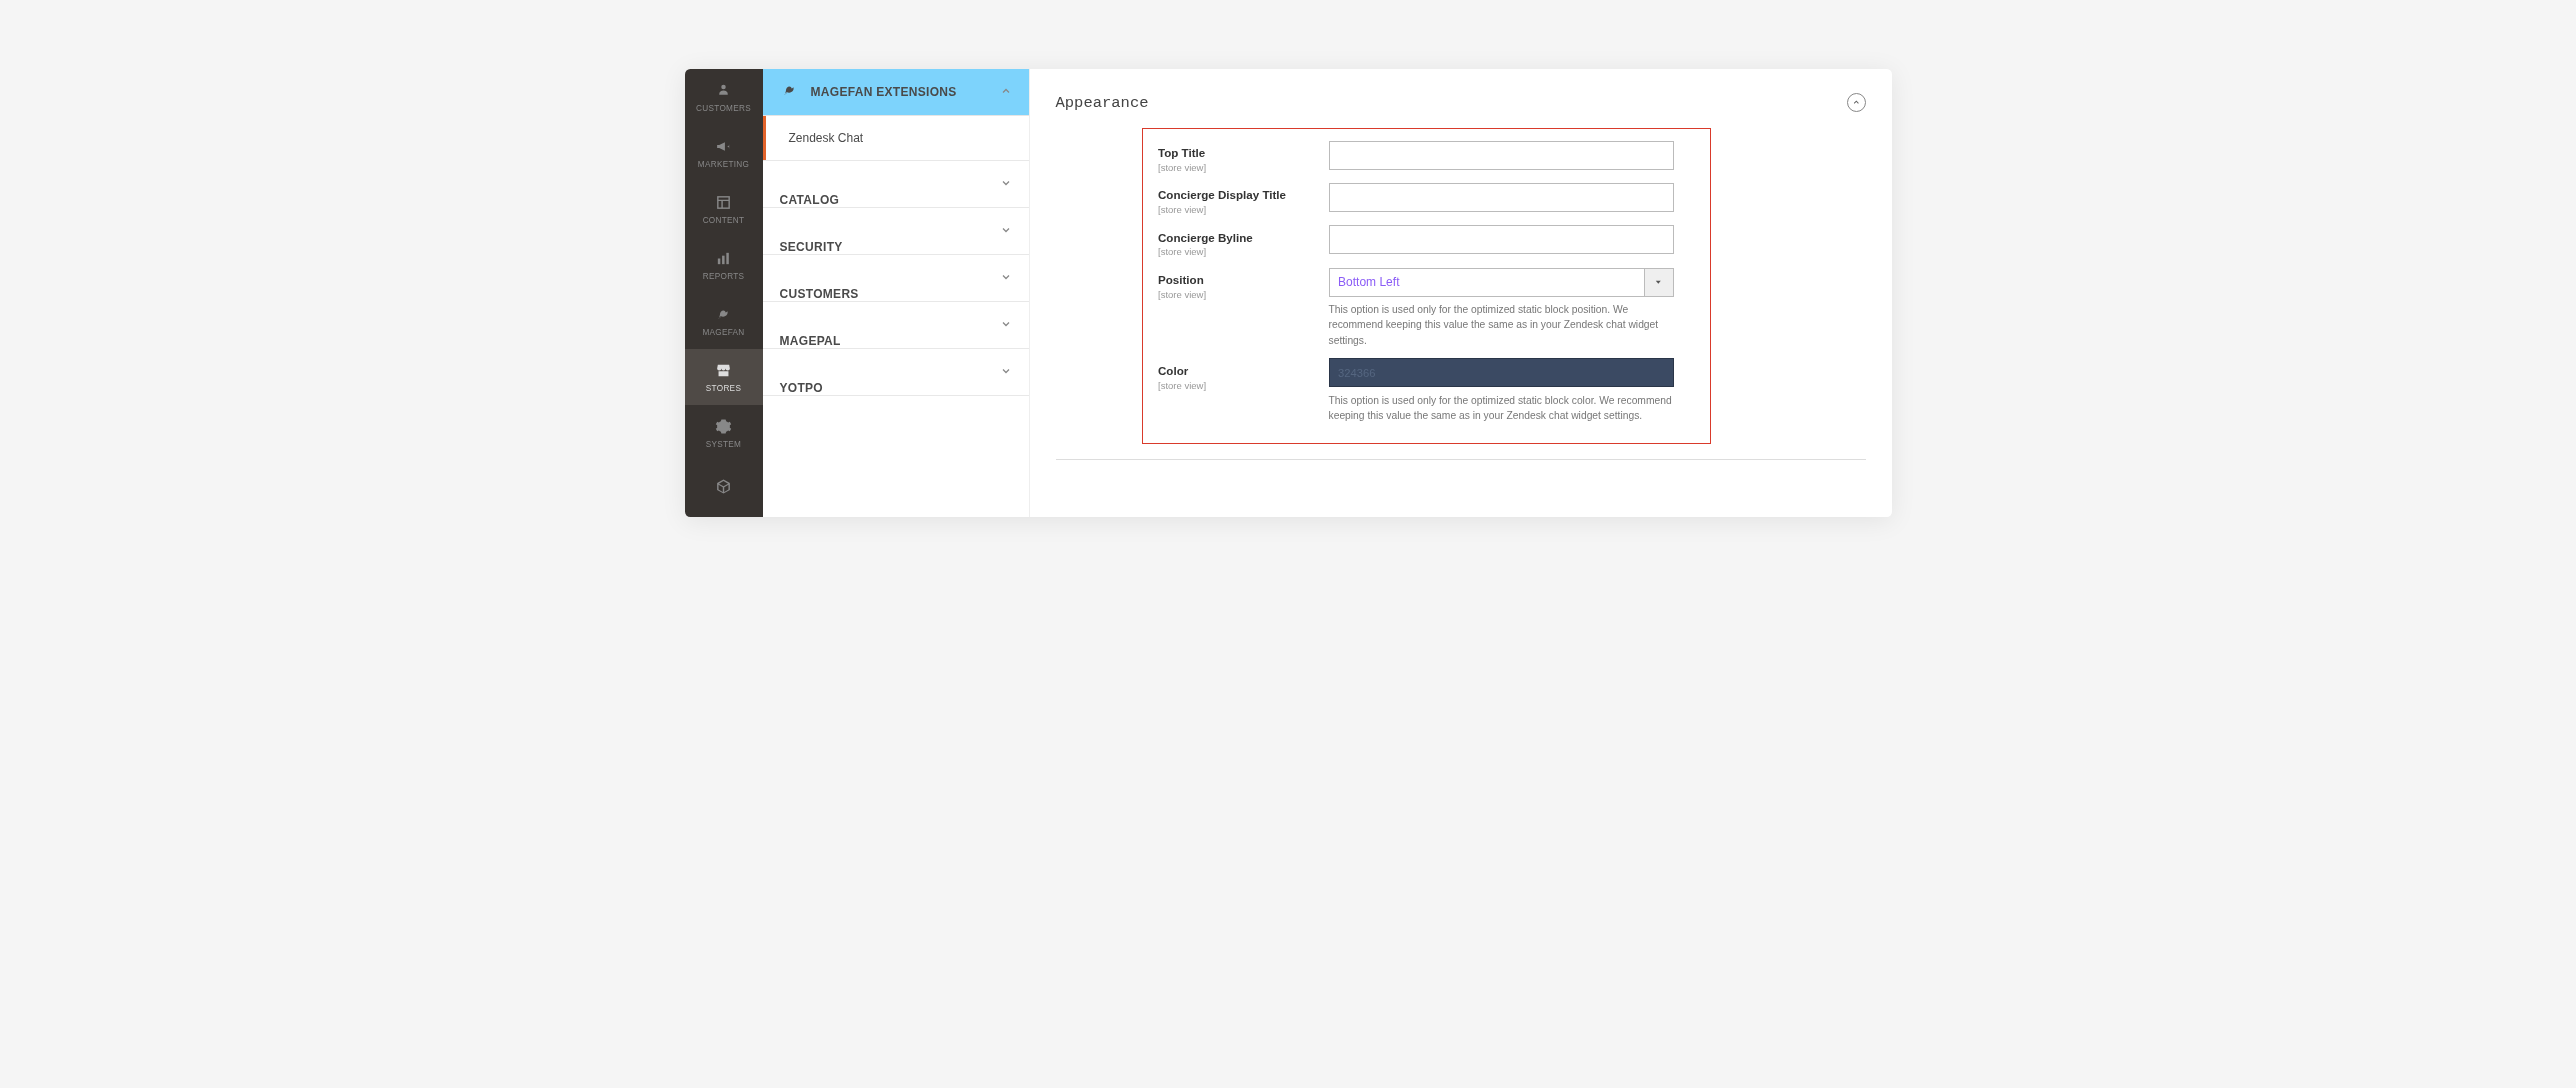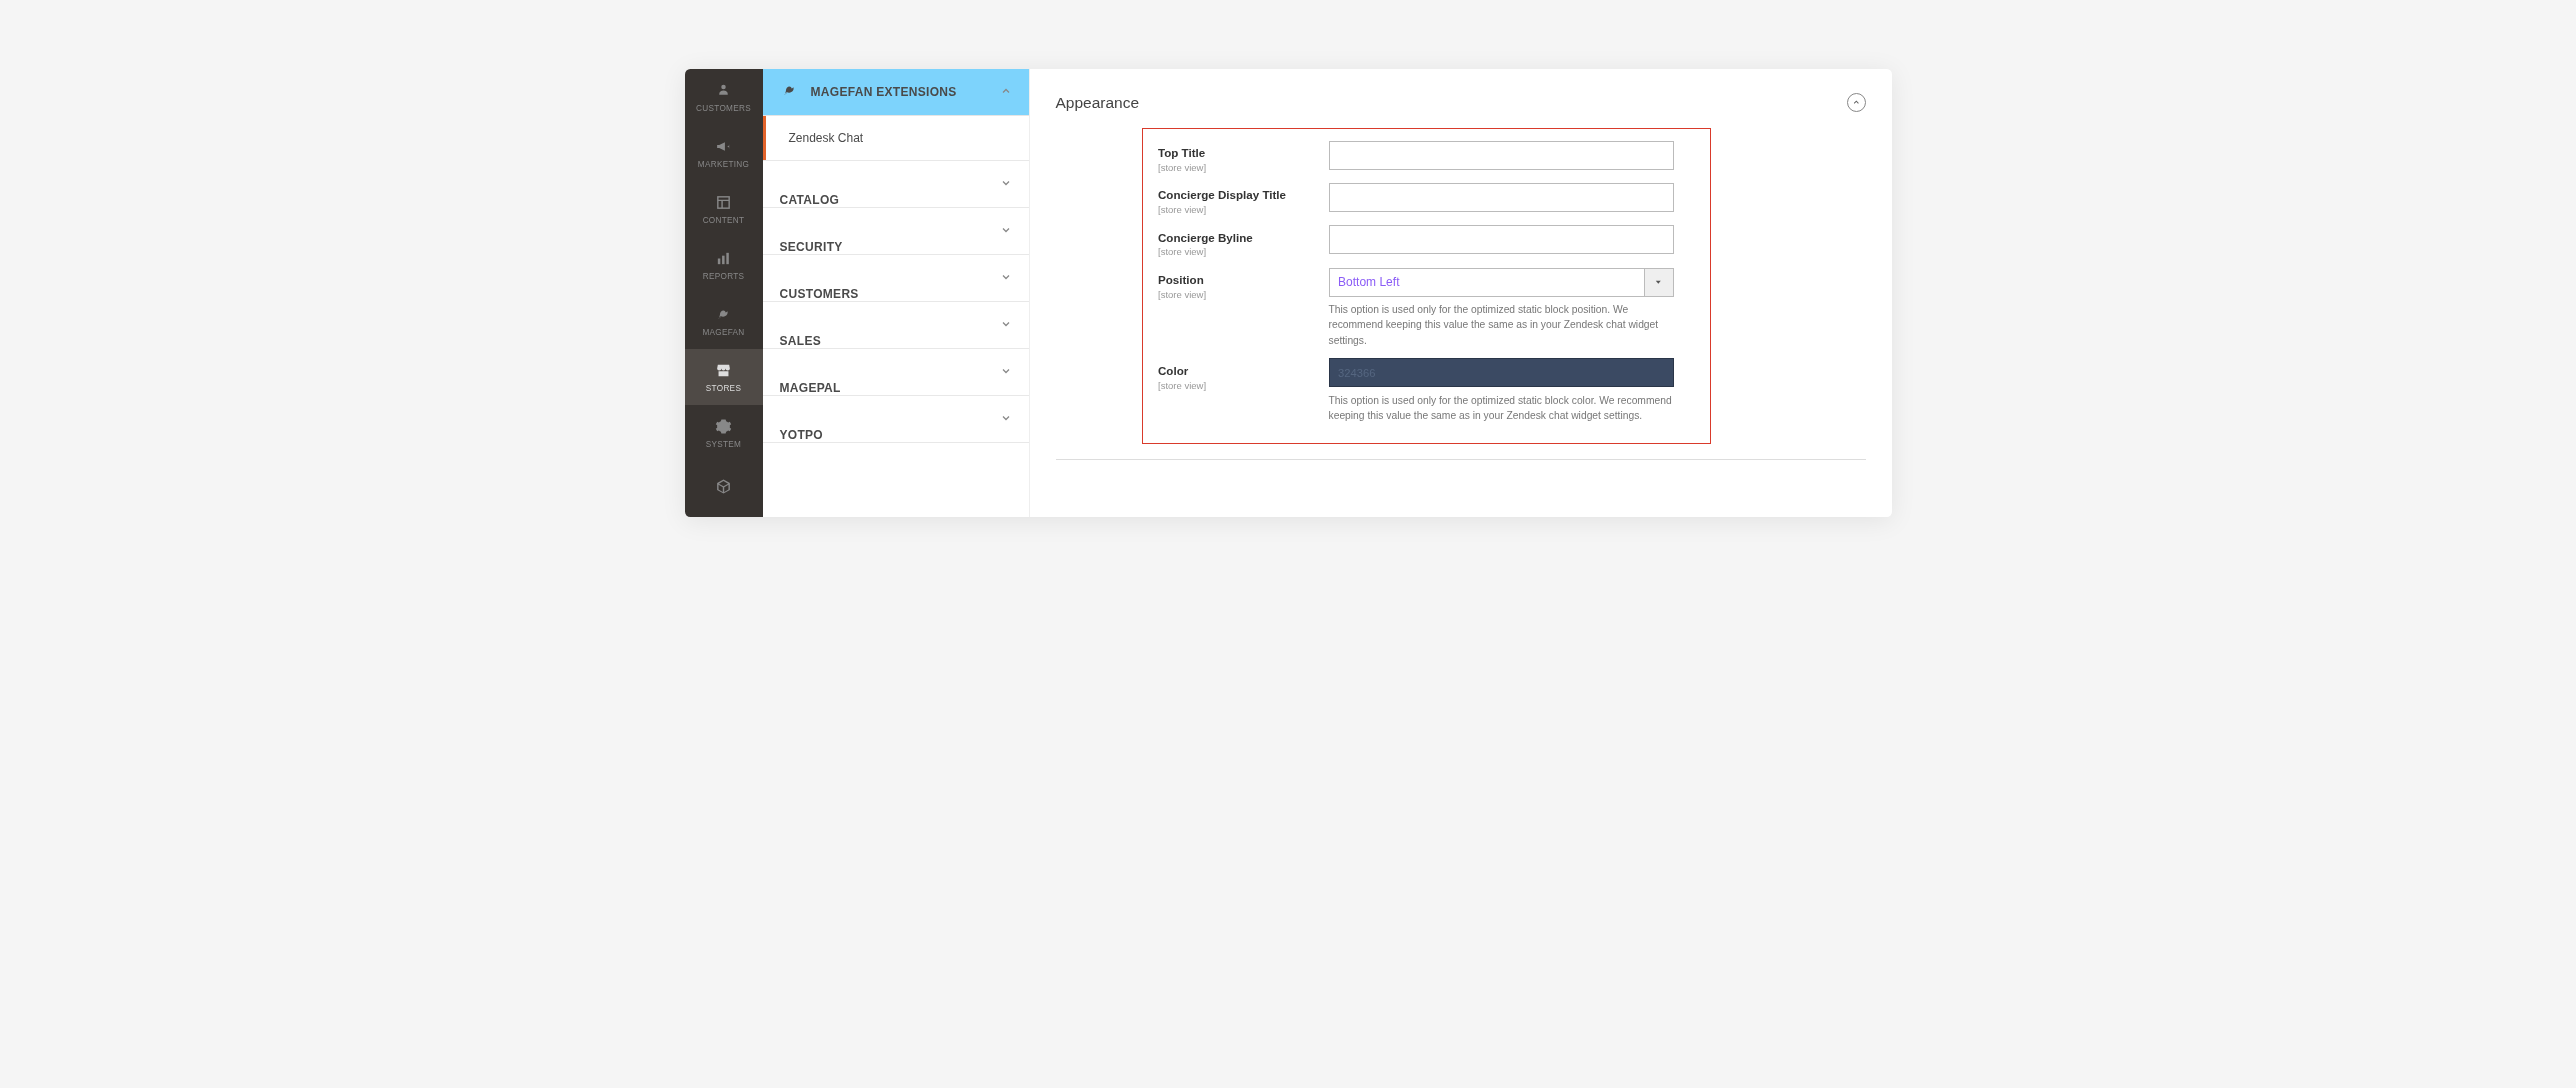--- a/index.html
+++ b/index.html
@@ -120,20 +120,21 @@
     .main {
       flex: 1;
       padding: 17px 26px 0 26px;
       overflow: hidden;
       position: relative;
     }
     .section-header {
       display: flex;
       align-items: center;
       padding: 7px 0 15.5px 0;
+      font-family: Liberation Mono, monospace;
     }
     .section-header .title {
       font-size: 15.5px;
       color: #444;
       font-weight: 400;
       flex: 1;
     }
     .collapse-toggle {
       width: 19px; height: 19px;
       border: 0.9px solid #888;
@@ -336,26 +337,20 @@
           </svg></span>
     </div>
     <div class="panel-group">
       <span class="t">SECURITY</span>
       <span><svg class="chev" viewBox="0 0 24 24" fill="none" stroke="currentColor" stroke-width="2.5">
             <polyline points="6 9 12 15 18 9"></polyline>
           </svg></span>
     </div>
     <div class="panel-group">
       <span class="t">CUSTOMERS</span>
-      <span><svg class="chev" viewBox="0 0 24 24" fill="none" stroke="currentColor" stroke-width="2.5">
-            <polyline points="6 9 12 15 18 9"></polyline>
-          </svg></span>
-    </div>
-    <div class="panel-group">
-      <span class="t">SALES</span>
       <span><svg class="chev" viewBox="0 0 24 24" fill="none" stroke="currentColor" stroke-width="2.5">
             <polyline points="6 9 12 15 18 9"></polyline>
           </svg></span>
     </div>
     <div class="panel-group">
       <span class="t">MAGEPAL</span>
       <span><svg class="chev" viewBox="0 0 24 24" fill="none" stroke="currentColor" stroke-width="2.5">
             <polyline points="6 9 12 15 18 9"></polyline>
           </svg></span>
     </div>

